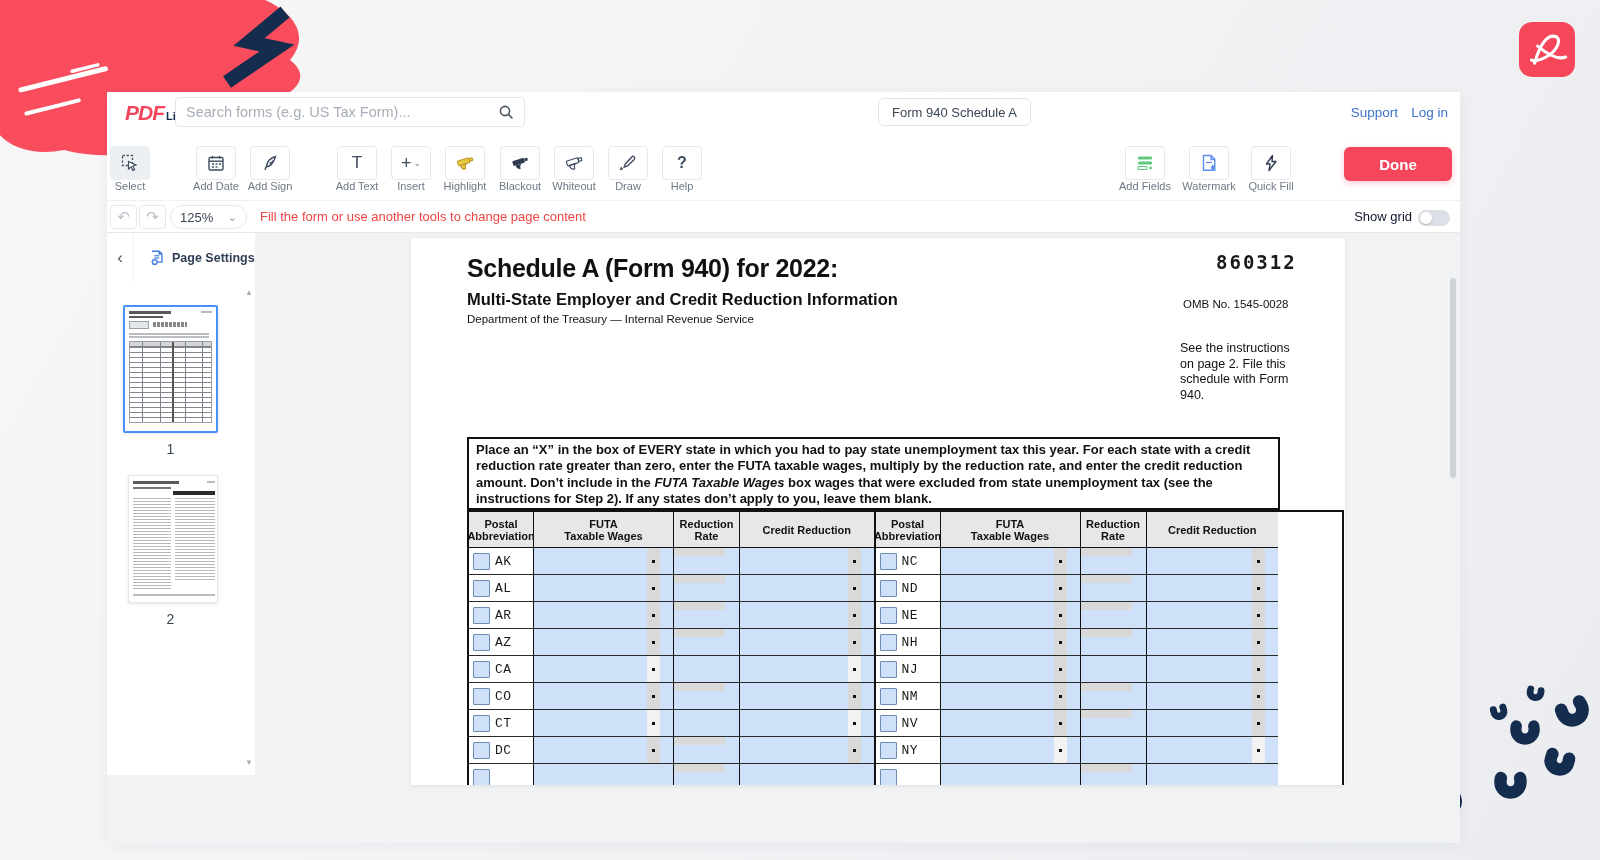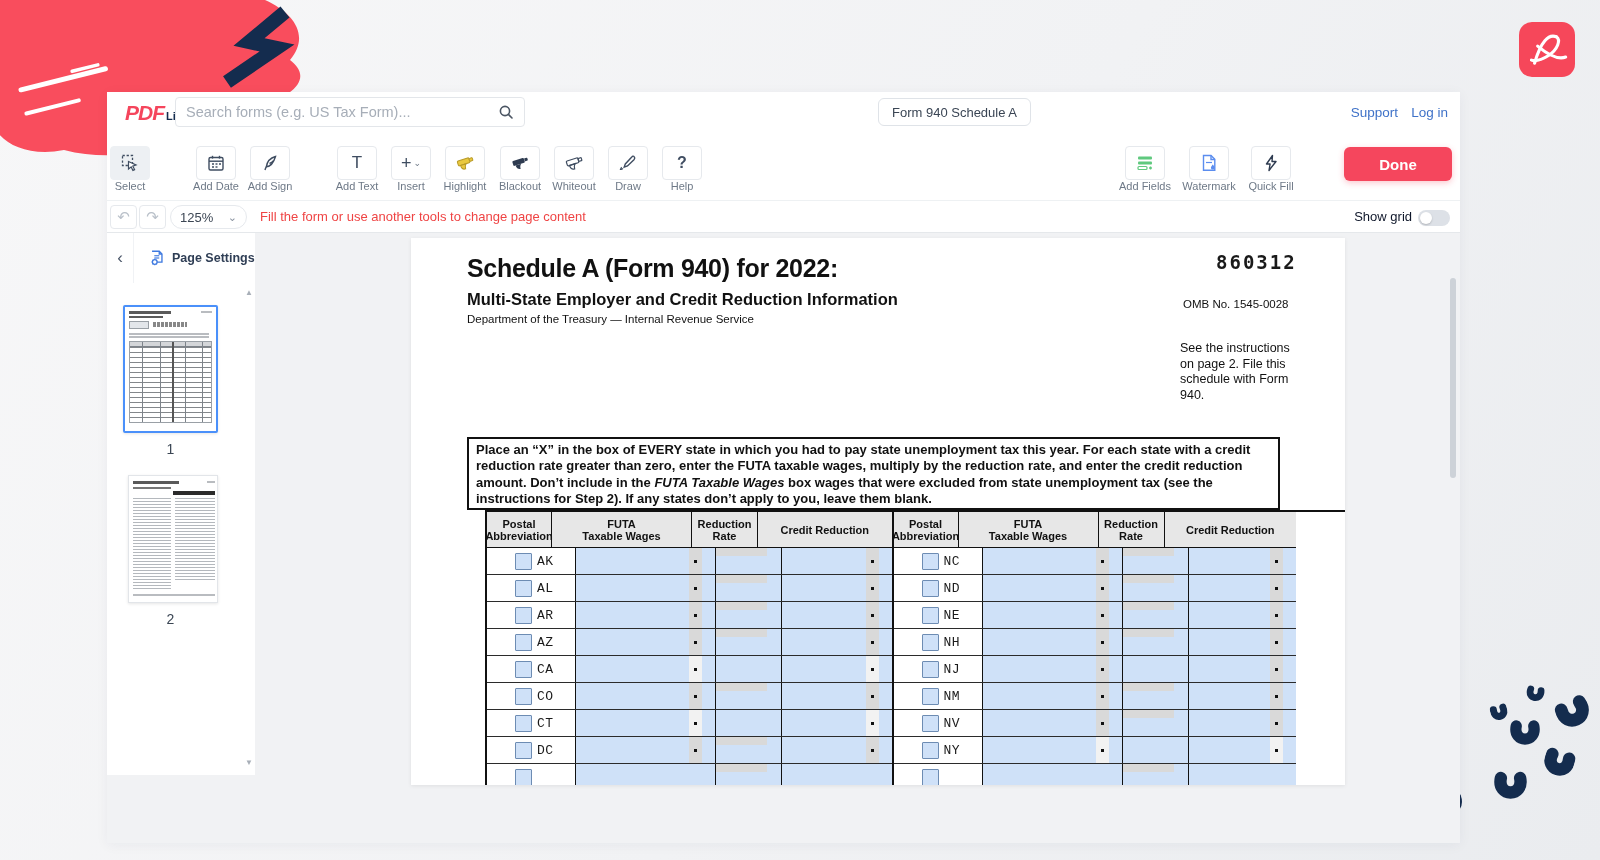--- a/index.html
+++ b/index.html
@@ -108,28 +108,28 @@
   .name-label { position:absolute; left:10px; top:59px; font-size:12px; font-weight:700; }
   .name-label i { font-weight:400; font-size:11.5px; }
   .ein-cell { position:absolute; top:11px; width:26px; height:29px; background:#cfe1f8;
     border:1.5px solid #41597a; cursor:text; }
   .ein-dash { position:absolute; left:314px; top:16px; font-size:15px; font-weight:700; }
   .name-field { position:absolute; left:209px; top:52px; width:420px; height:24px; background:#cfe1f8;
     border:1px solid #41597a; cursor:text; }
   .instr-box { position:absolute; left:56px; top:199px; width:813px; height:73px; border:2px solid #111;
     padding:3px 7px; font-size:13px; font-weight:700; line-height:16.4px; }
   
-  .ttable { position:absolute; left:56px; top:272px; width:877px; border:2px solid #111; display:flex;margin-left:18px; }
+  .ttable { position:absolute; left:56px; top:272px; width:877px; border:2px solid #111; display:flex; }
   .tgroup { width:404.5px; } .tgroup.g2 { border-left:2px solid #111; }
   .thead { display:flex; height:36px; border-bottom:1px solid #111; background:#e7e7e7; }
   .th { display:flex; flex-direction:column; align-items:center; justify-content:center;
     font-size:11px; font-weight:700; line-height:12px; border-right:1px solid #111; text-align:center; }
   .th:last-child { border-right:none; }
   .w-postal { width:65px; } .w-wages { width:140px; } .w-rate { width:66px; } .w-credit { flex:1; }
-  .trow { display:flex; height:27px; border-bottom:1px solid #2b2b2b;padding-left:24px; }
+  .trow { display:flex; height:27px; border-bottom:1px solid #2b2b2b; }
   .trow:last-child { border-bottom:none; }
   .c-postal { width:65px; display:flex; align-items:center; gap:5px; padding-left:4px; background:#fff;
     border-right:1px solid #111; }
   .cbx { width:17px; height:17px; background:#cfe1f8; border:1px solid #6d8cb3; border-radius:1px; cursor:pointer; }
   .st { font-family:"Liberation Mono",monospace; font-size:13px; color:#1a1a1a; letter-spacing:.5px; }
   .c-wages { width:140px; position:relative; background:#cfe1f8; border-right:1px solid #111; cursor:text; }
   .c-rate { width:66px; position:relative; background:#cfe1f8; border-right:1px solid #111; cursor:text; }
   .c-credit { flex:1; position:relative; background:#cfe1f8; cursor:text; }
   .strip { position:absolute; right:13px; top:0; bottom:0; width:13px; background:#d9d9d9; }
   .dot { position:absolute; right:18px; top:12px; width:3px; height:3px; background:#111; }

